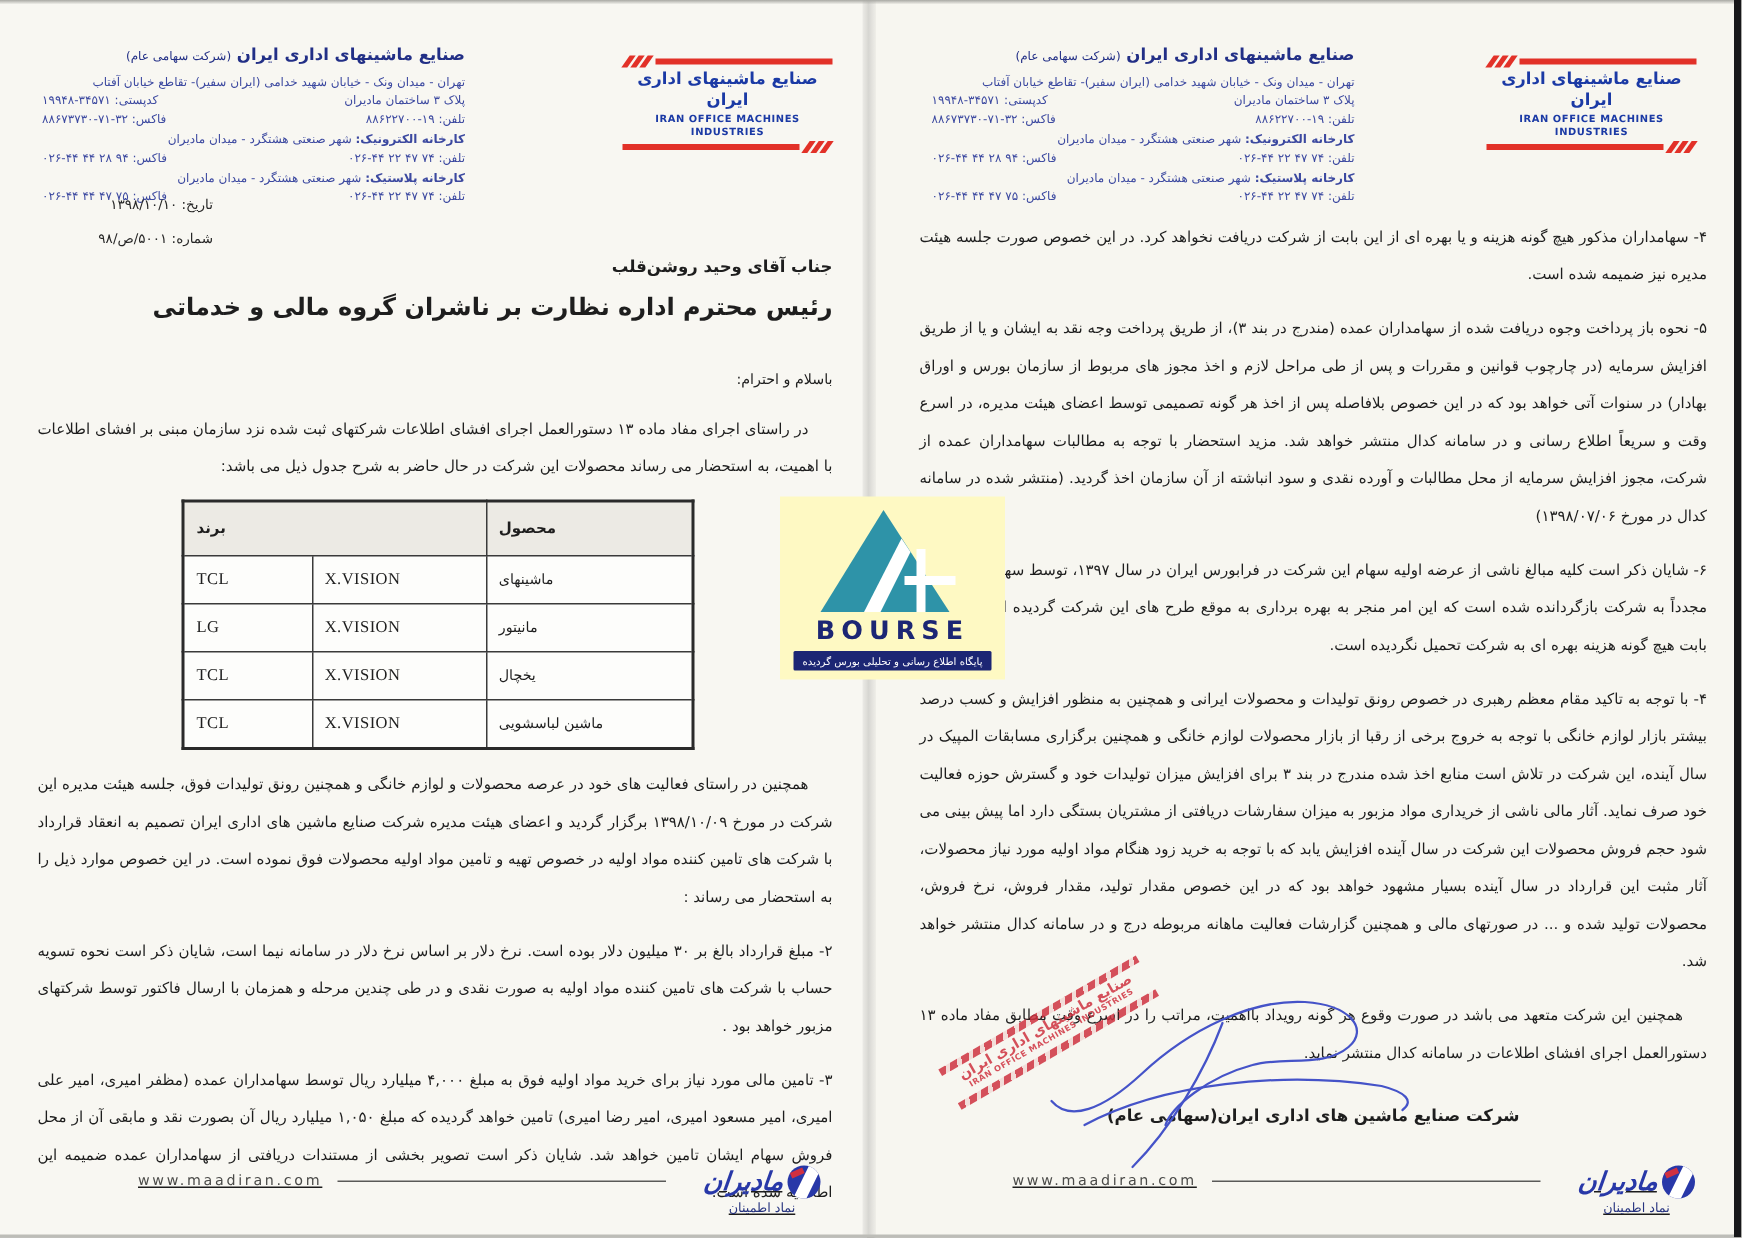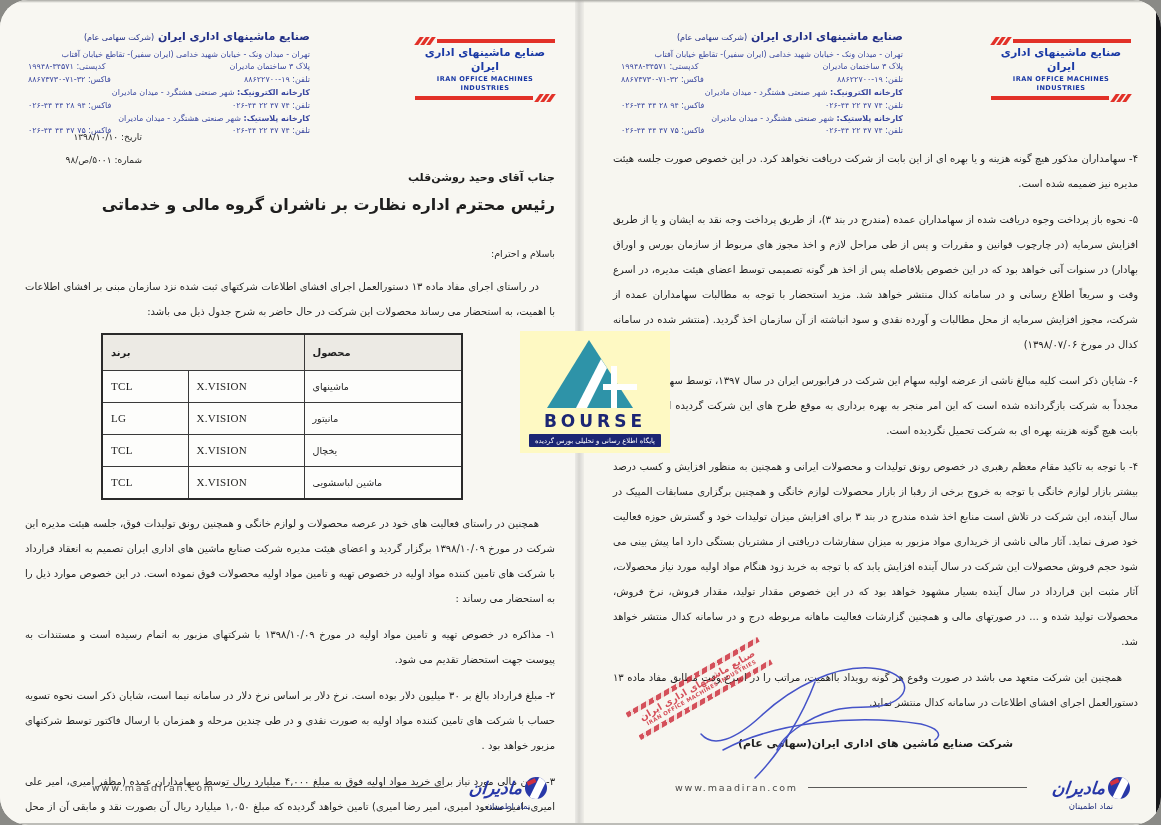--- a/index.html
+++ b/index.html
@@ -2,21 +2,20 @@
 <html lang="fa"><head>
 <meta charset="utf-8">
 <style>
   * { box-sizing: border-box; }
   html,body { margin:0; padding:0; background:#8a8a86; }
   .scan {
     position:relative; width:1161px; height:825px;
     background:#f7f6f1; overflow:hidden;
     font-family:"DejaVu Sans", sans-serif;
     color:#1c1c1c;
-    border-radius:28px;
   }
   .page { position:absolute; top:0; height:825px; width:578px; }
   .page-left  { left:0;   background:#f8f7f2; }
   .page-right { left:583px; background:#f7f6f0; }
   .seam {
     position:absolute; left:575px; top:0; width:9px; height:100%;
     background:linear-gradient(90deg, rgba(0,0,0,0.05), rgba(0,0,0,0.13) 45%, rgba(0,0,0,0.03));
   }
   .edge-top { position:absolute; left:0; top:0; width:100%; height:3px;
     background:linear-gradient(#a9a9a4, rgba(170,170,165,0)); }
@@ -54,41 +53,41 @@
   .para.indent { text-indent:16px; }
   .tight { margin-top:8px; }
 
   
   .table-wrap { margin-top:9px; padding-right:92px; direction:rtl; }
   table.products { border-collapse:collapse; direction:rtl; border:2px solid #2a2a2a; background:#fdfdfb; }
   .products th, .products td { border:1px solid #3a3a3a; text-align:left; }
   .products th { background:#eceae4; font-weight:bold; font-size:10px; padding:5px 8px; }
   .products td { padding:3px 8px; font-size:9.5px; }
   .products td.latin { font-family:"Liberation Serif", serif; font-size:11px; letter-spacing:0.3px; }
-  .col-product { width:158px; } .col-bx { width:116px; } .col-ba { width:86px; }
+  .col-product { width:138px; } .col-bx { width:116px; } .col-ba { width:86px; }
 
   
   .thanks { margin-top:26px; font-weight:bold; font-size:11px; text-align:left; padding-left:158px; direction:rtl; }
   .signer { margin-top:16px; font-weight:bold; font-size:11px; text-align:center; direction:rtl; }
   .sig-svg { position:absolute; left:100px; top:652px; z-index:4; }
   .stamp { position:absolute; left:40px; top:672px; width:152px; transform:rotate(-30deg);
     color:#cf3340; opacity:0.85; text-align:center; z-index:3; }
   .stamp-bar { height:5px; background:repeating-linear-gradient(115deg,#cf3340 0 5px, rgba(207,51,64,0.15) 5px 8px); margin:1px 0; }
   .stamp-fa { font-size:9.5px; font-weight:bold; line-height:1.2; }
   .stamp-en { font-size:5.5px; font-weight:bold; letter-spacing:0.4px; line-height:1.3; }
 
   
   .watermark { position:absolute; left:520px; top:331px; width:150px; padding:5px 2px 6px;
     background:#fef9c3; z-index:5; display:flex; flex-direction:column; align-items:center; }
   .bourse-title { color:#1c2674; font-weight:bold; font-size:17px; letter-spacing:4px; margin-top:1px; }
   .bourse-strip { background:#1c2674; color:#ffffff; font-size:6.8px; padding:2.5px 6px; margin-top:3px;
     direction:rtl; white-space:nowrap; border-radius:1px; }
 
   
-  .footer { position:absolute; left:0; right:0; bottom:14px; display:flex; align-items:flex-start; padding:0 16px 0 0; }
+  .footer { position:absolute; left:0; right:0; bottom:14px; display:flex; align-items:flex-start; padding:0 16px 0 0;text-decoration:underline; }
   .f-url { font-size:9.5px; letter-spacing:1.8px; color:#4a4a48; margin-left:92px; white-space:nowrap; margin-top:5px; }
   .f-line { flex:1; border-top:1.3px solid #5a5a58; margin:10px 10px 0 10px; }
   .m-wrap { display:flex; flex-direction:column; align-items:center; width:108px; }
   .m-logo { display:flex; align-items:center; gap:3px; }
   .m-text { color:#2838a8; font-weight:bold; font-style:italic; font-size:17px; transform:skewX(-6deg); line-height:1; }
   .m-circle { width:22px; height:22px; border-radius:50%; background:#2838a8; position:relative; overflow:hidden; flex:0 0 auto; }
   .m-circle::after { content:""; position:absolute; left:9px; top:-4px; width:8px; height:32px;
     background:#ffffff; transform:rotate(26deg); border-radius:4px; }
   .m-circle::before { content:""; position:absolute; left:2px; top:3px; width:9px; height:4px;
     background:#d03040; transform:rotate(-24deg); z-index:2; }
@@ -190,21 +189,20 @@
           <tr>
             <td>ماشین لباسشویی</td>
             <td class="latin">X.VISION</td>
             <td class="latin">TCL</td>
           </tr>
         </tbody>
           </table>
       </div>
 
       <p class="para indent">همچنین در راستای فعالیت های خود در عرصه محصولات و لوازم خانگی و همچنین رونق تولیدات فوق، جلسه هیئت مدیره این شرکت در مورخ ۱۳۹۸/۱۰/۰۹ برگزار گردید و اعضای هیئت مدیره شرکت صنایع ماشین های اداری ایران تصمیم به انعقاد قرارداد با شرکت های تامین کننده مواد اولیه در خصوص تهیه و تامین مواد اولیه محصولات فوق نموده است. در این خصوص موارد ذیل را به استحضار می رساند :</p>
-      <p class="para">۱- مذاکره در خصوص تهیه و تامین مواد اولیه در مورخ ۱۳۹۸/۱۰/۰۹ با شرکتهای مزبور به اتمام رسیده است و مستندات به پیوست جهت استحضار تقدیم می شود.</p>
       <p class="para">۲- مبلغ قرارداد بالغ بر ۳۰ میلیون دلار بوده است. نرخ دلار بر اساس نرخ دلار در سامانه نیما است، شایان ذکر است نحوه تسویه حساب با شرکت های تامین کننده مواد اولیه به صورت نقدی و در طی چندین مرحله و همزمان با ارسال فاکتور توسط شرکتهای مزبور خواهد بود .</p>
       <p class="para">۳- تامین مالی مورد نیاز برای خرید مواد اولیه فوق به مبلغ ۴,۰۰۰ میلیارد ریال توسط سهامداران عمده (مظفر امیری، امیر علی امیری، امیر مسعود امیری، امیر رضا امیری) تامین خواهد گردیده که مبلغ ۱,۰۵۰ میلیارد ریال آن بصورت نقد و مابقی آن از محل فروش سهام ایشان تامین خواهد شد. شایان ذکر است تصویر بخشی از مستندات دریافتی از سهامداران عمده ضمیمه این اطلاعیه شده است.</p>
     </div>
 
     <div class="footer">
       <span class="f-url">www.maadiran.com</span>
       <span class="f-line"></span>
       <div class="m-wrap">
         <div class="m-logo">
           <span class="m-text">مادیران</span>

